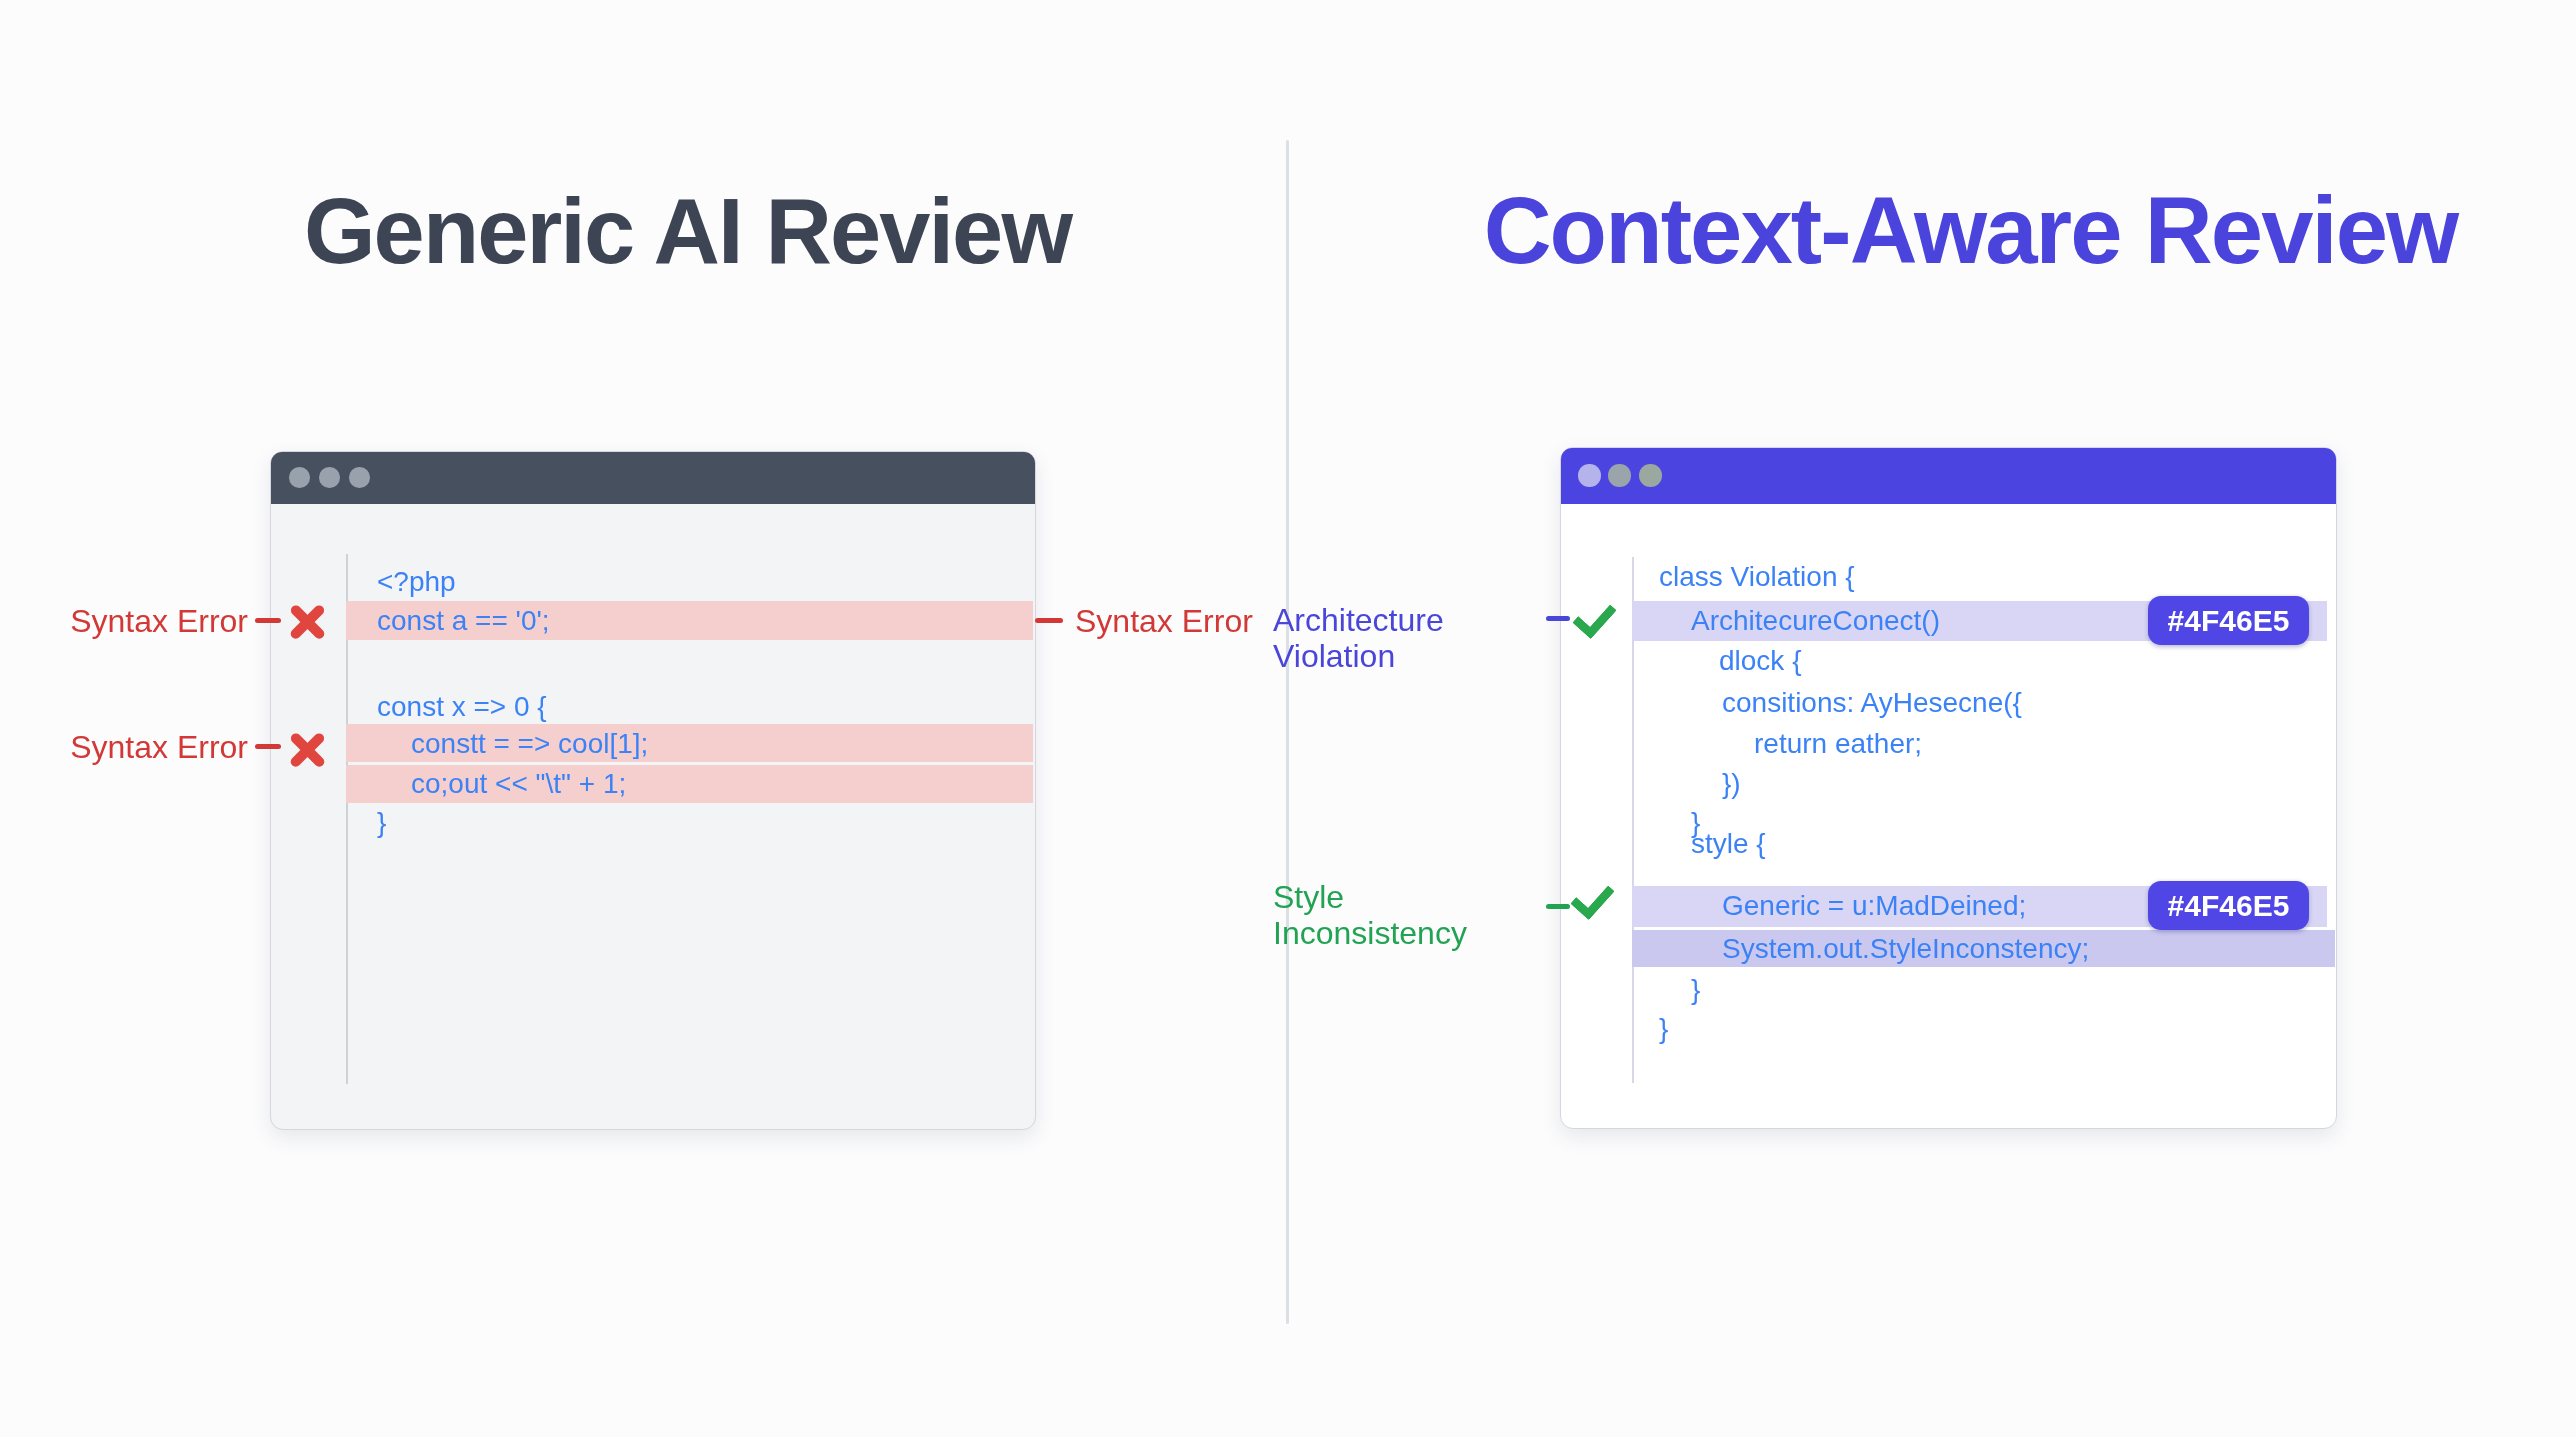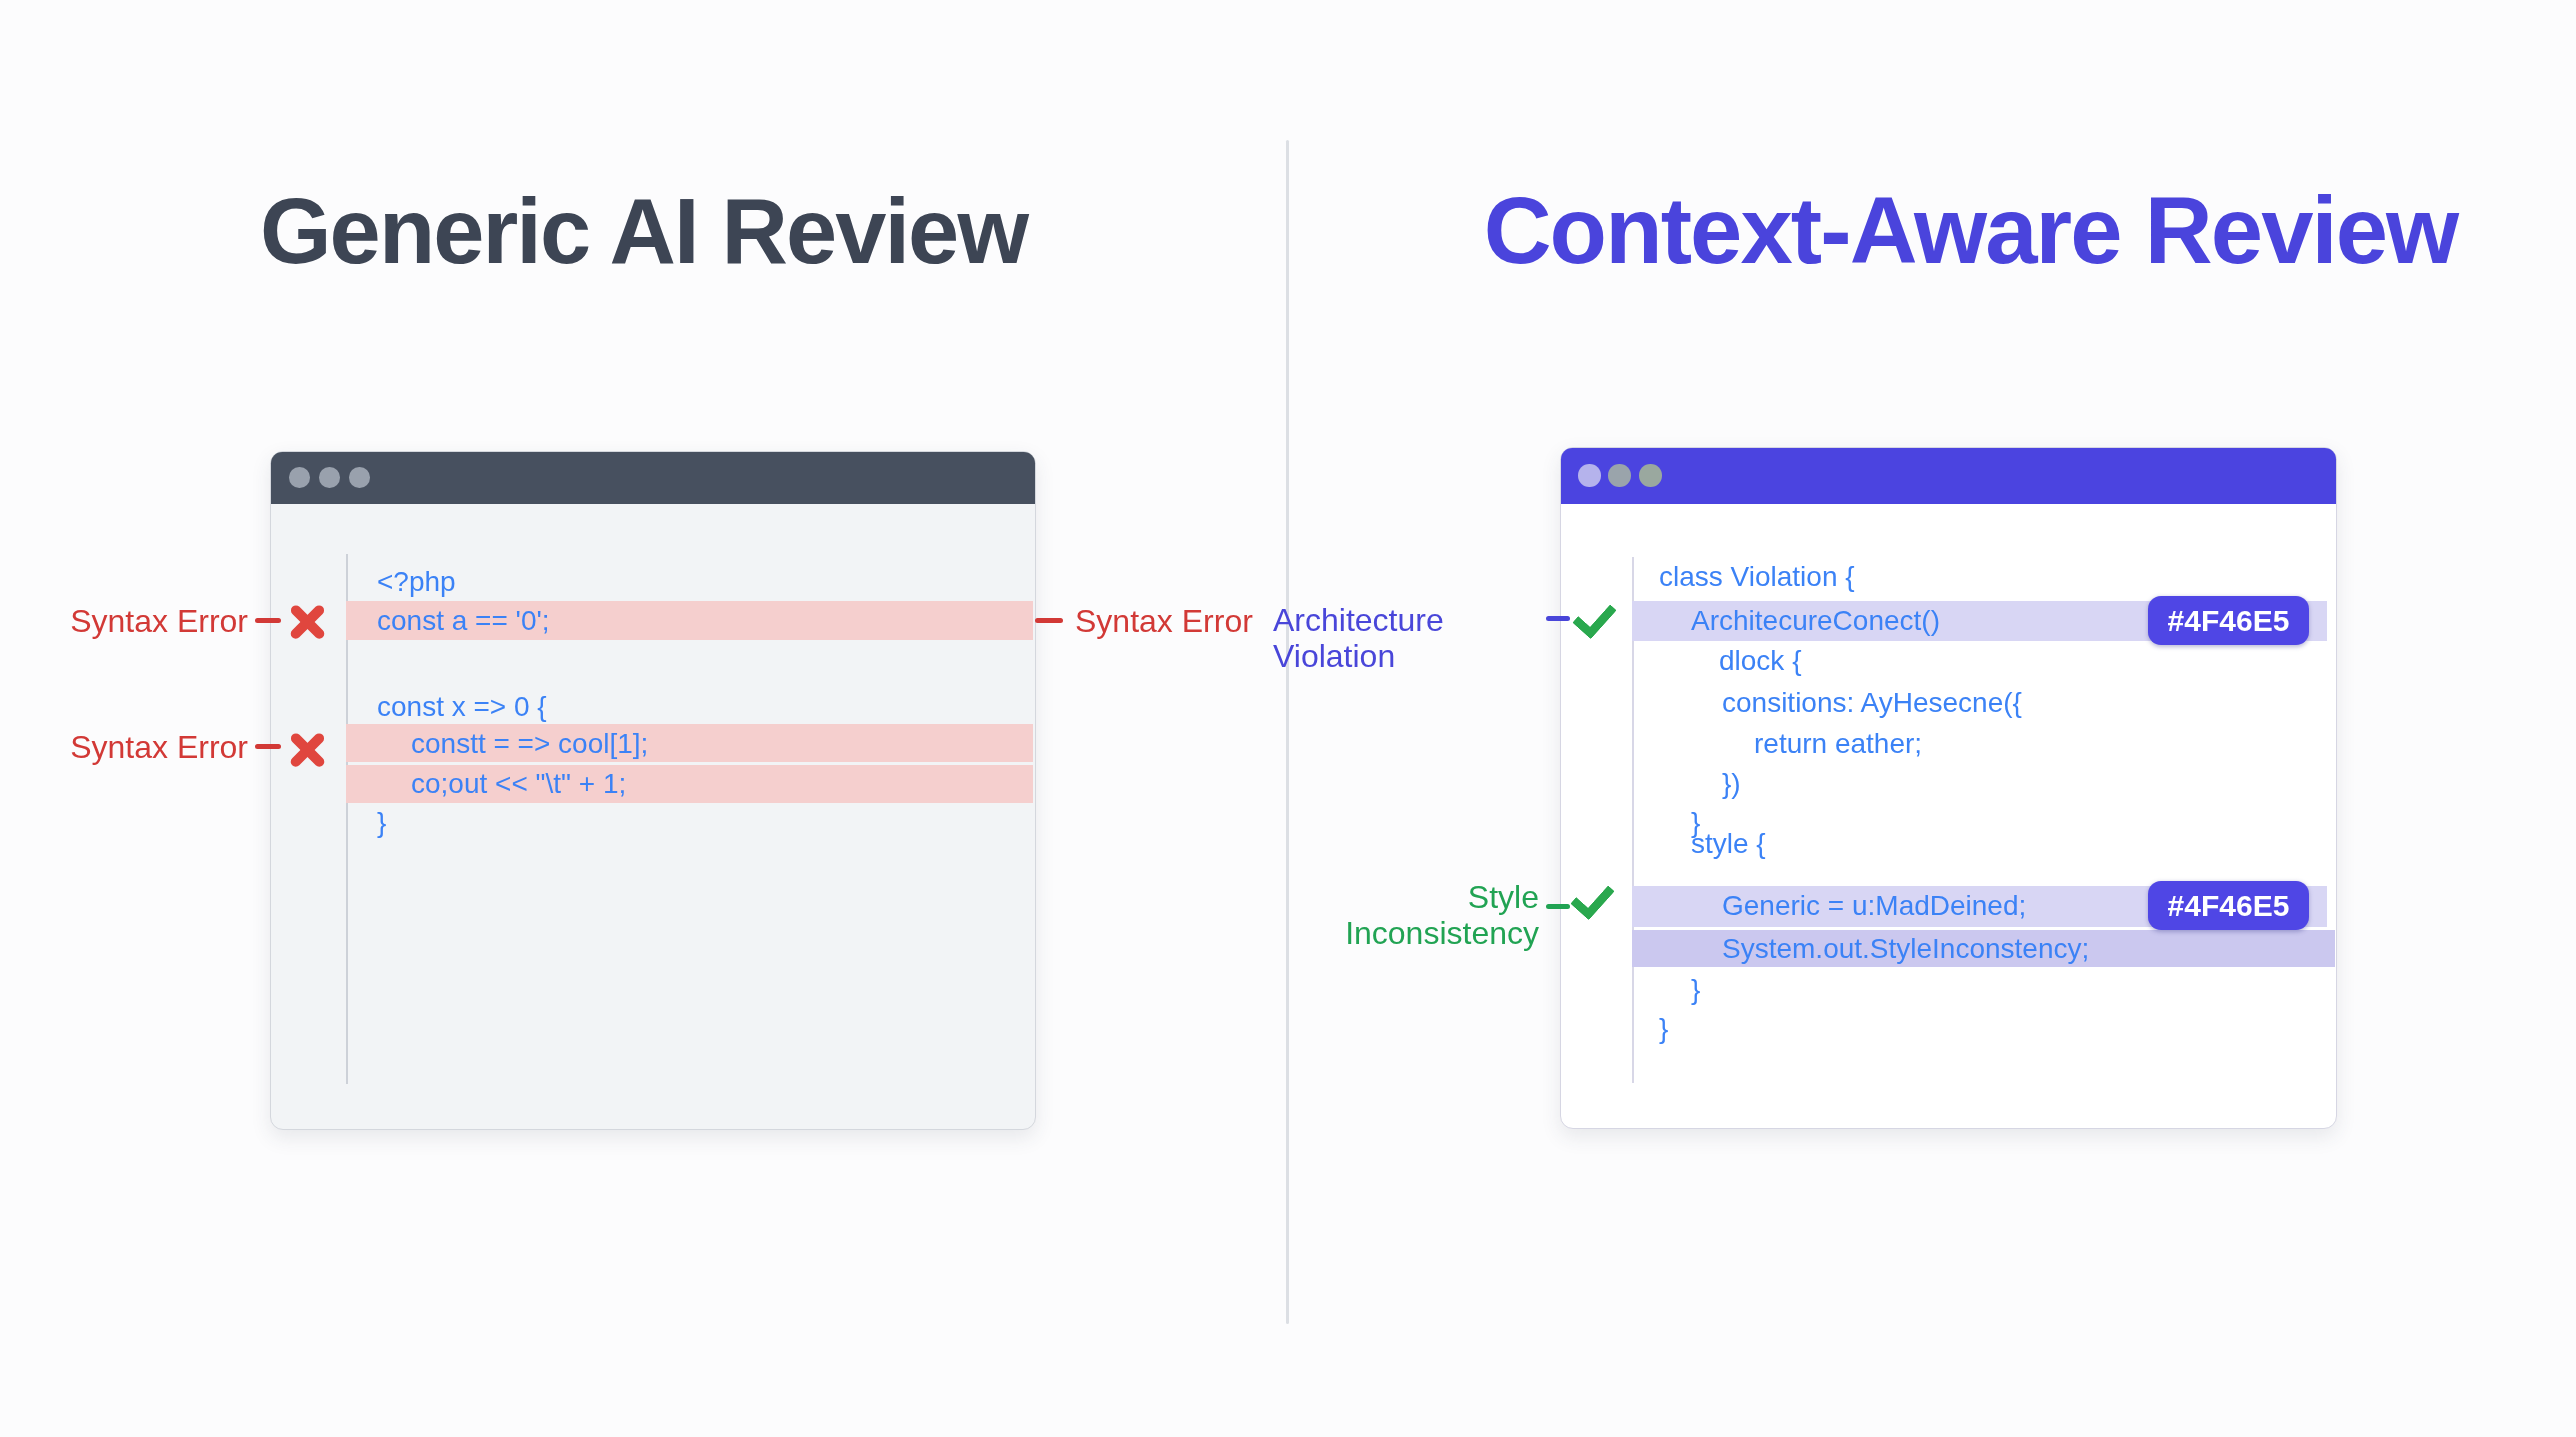--- a/index.html
+++ b/index.html
@@ -2,21 +2,21 @@
 <html style="font-size:15px"><head>
 <meta charset="utf-8">
 <style>
   html,body{margin:0;padding:0;background:#fcfcfd;}
   #stage{position:relative;width:2576px;height:1438px;background:#fcfcfd;overflow:hidden;
          font-family:"Liberation Sans",sans-serif;}
 
   
   .panel-title{position:absolute;top:170px;height:122px;line-height:122px;text-align:center;
                font-weight:bold;letter-spacing:-1.9px;}
-  #title-left{left:0;width:1287px;font-size:92px;color:#3d4554;}
+  #title-left{left:0;width:1287px;font-size:92px;color:#3d4554;padding-left:44px;}
   #title-right{left:1287px;width:1289px;font-size:94px;color:#4a44dc;transform:translateX(39px);}
 
   
   #divider{position:absolute;left:1286px;top:140px;width:2.8px;height:1184px;background:#dcdfe4;border-radius:1.9px;}
 
   
   .window{position:absolute;border-radius:13px;box-shadow:0 7.5px 20.6px rgba(45,55,75,0.10);}
   #win-left{left:270px;top:451px;width:766px;height:679px;background:#f2f4f6;border:1.9px solid #d4d7dd;box-sizing:border-box;}
   #win-right{left:1560px;top:447px;width:777px;height:682px;background:#ffffff;border:1.9px solid #d6d6e3;box-sizing:border-box;}
   .titlebar{position:absolute;left:0;top:0;width:100%;height:52px;border-radius:11.2px 11.2px 0 0;}
@@ -135,21 +135,21 @@
   <div class="badge" style="left:2148px;top:596px;">#4F46E5</div>
   <div class="badge" style="left:2148px;top:881px;">#4F46E5</div>
 
   <div class="ann indigo" style="left:1273px;top:602px;width:266px;">
     <div>Architecture</div>
     <div>Violation</div>
   </div>
   <div class="dash" style="left:1546px;top:616px;width:24px;background:#4946d9;"></div>
   <div class="check" style="left:1582px;top:597px;"></div>
 
-  <div class="ann green" style="left:1273px;top:879px;width:266px;text-align:right;">
+  <div class="ann green" style="left:1273px;top:879px;width:266px;">
     <div>Style</div>
     <div>Inconsistency</div>
   </div>
   <div class="dash" style="left:1546px;top:904px;width:24px;background:#21a353;"></div>
   <div class="check" style="left:1580px;top:878px;"></div>
 
 </div>
 
 
 </body></html>

